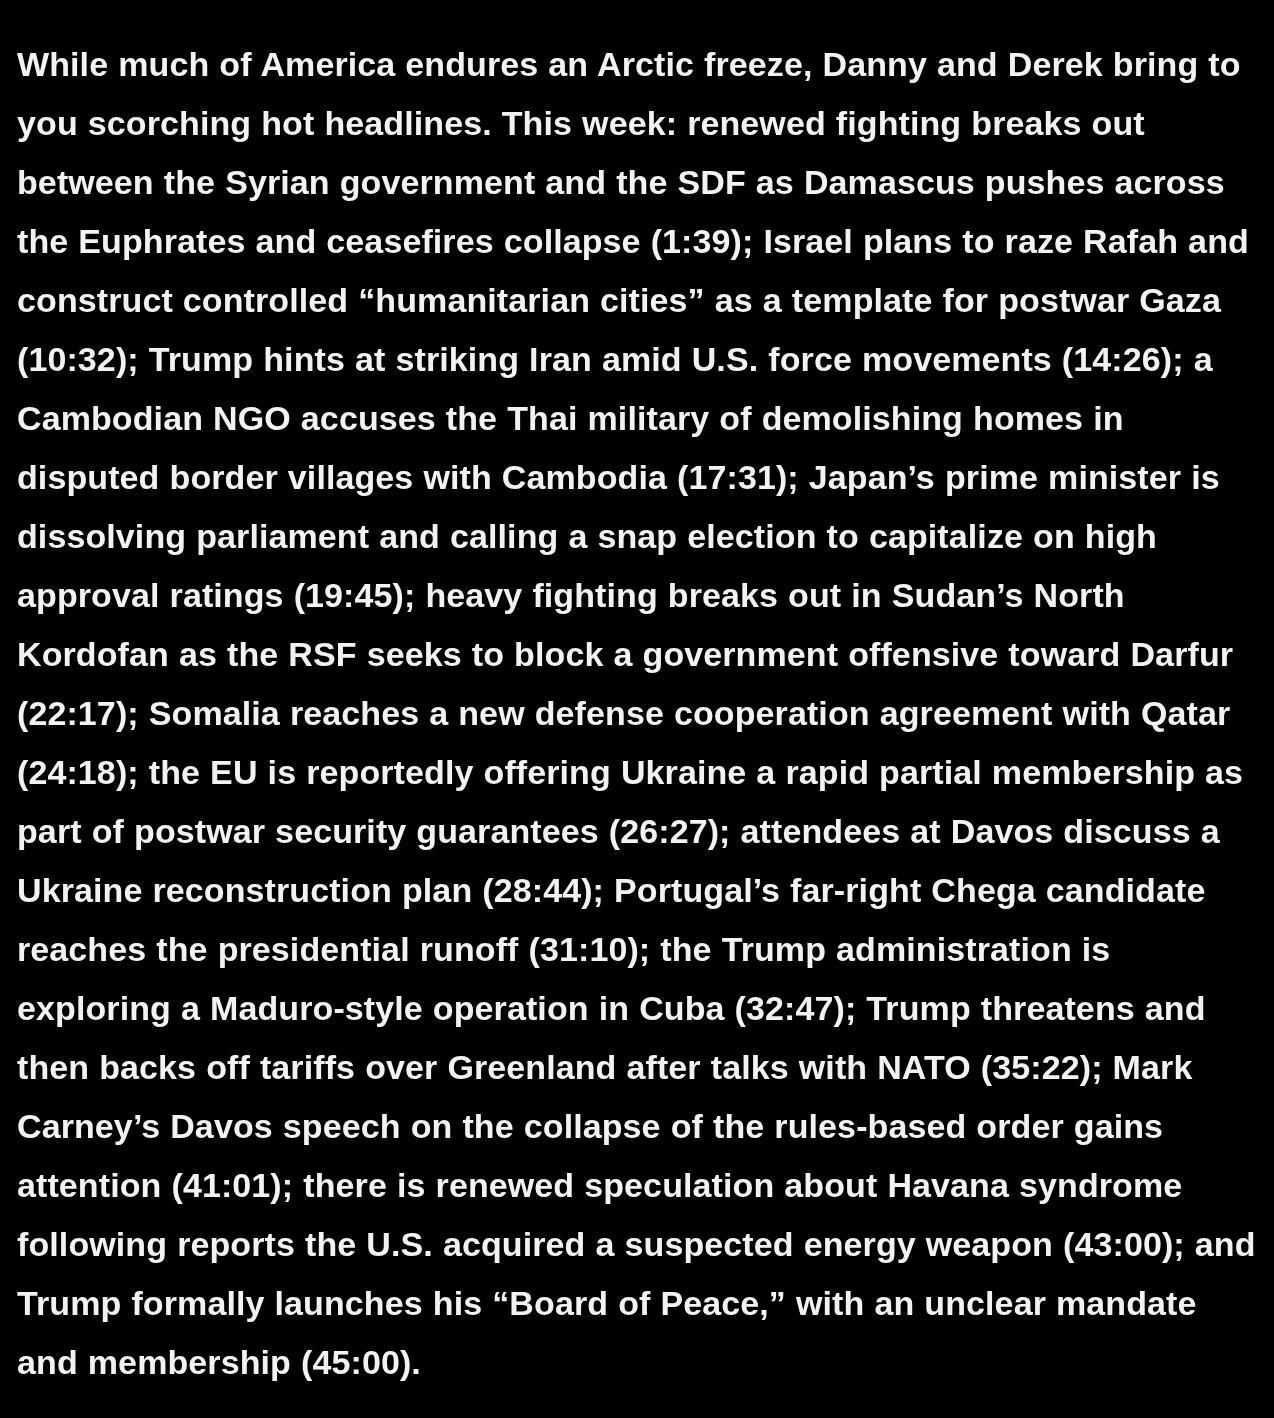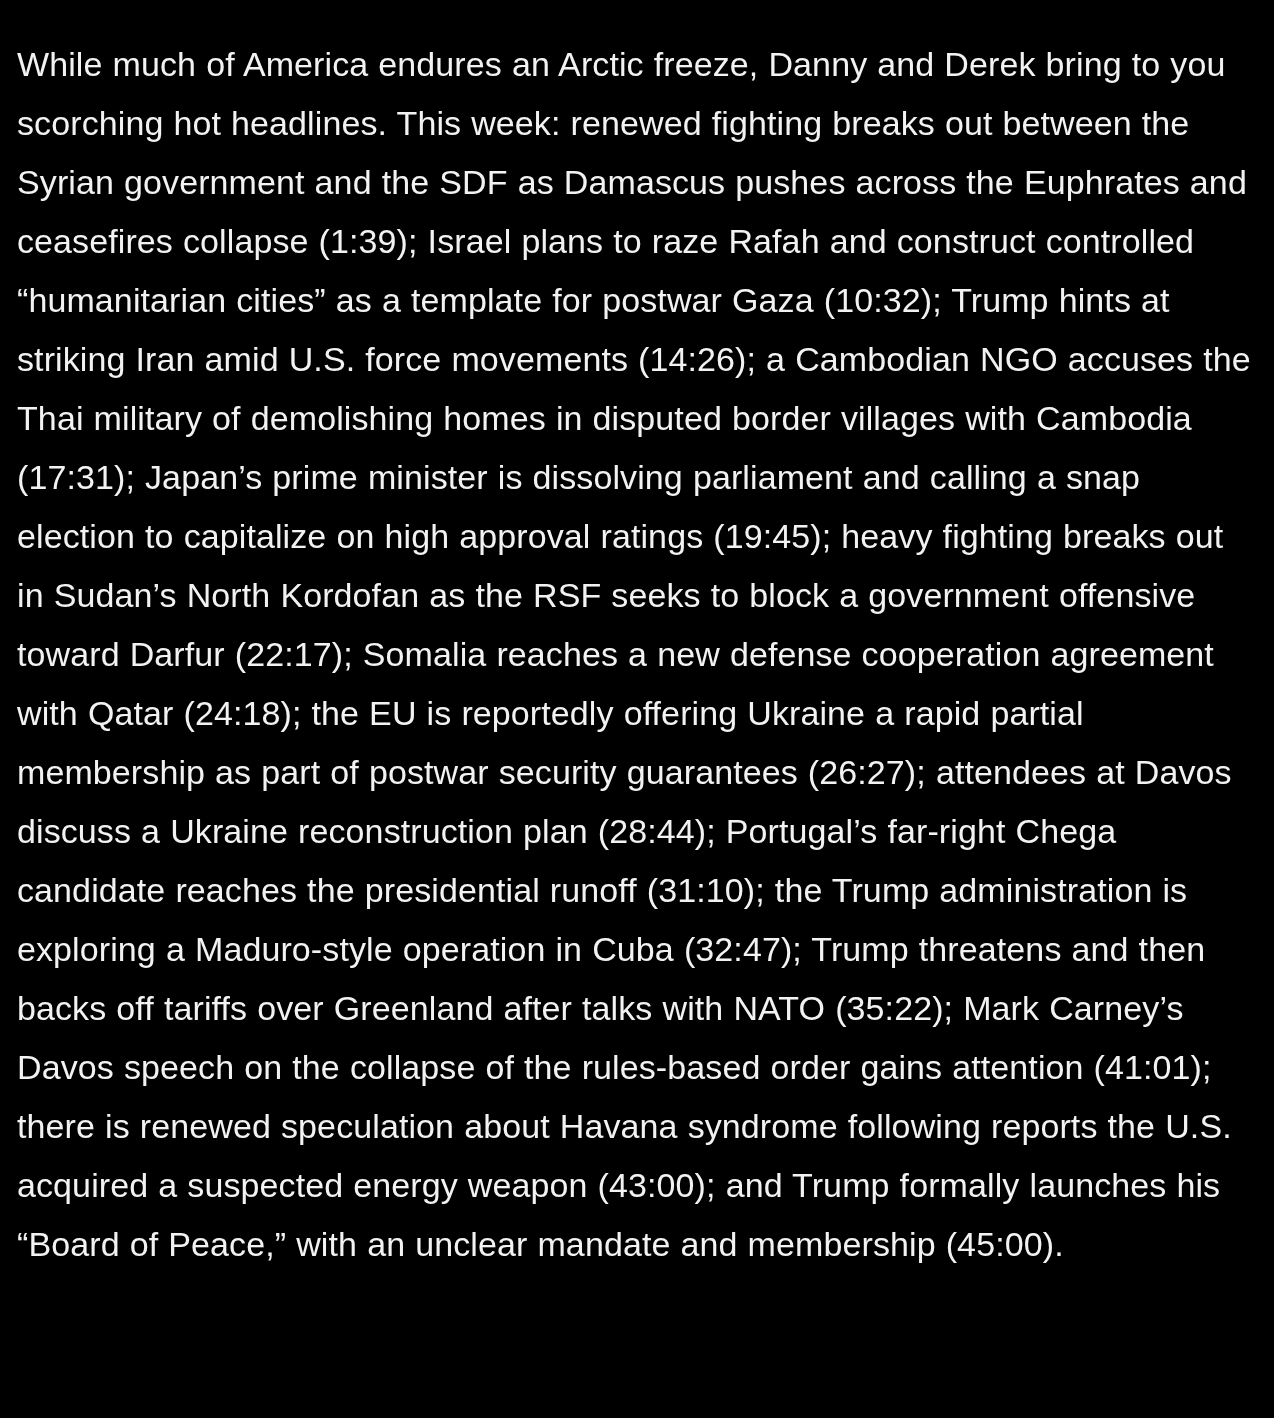--- a/index.html
+++ b/index.html
@@ -12,21 +12,21 @@
     height: 1418px;
     overflow: hidden;
   }
   .description-block {
     box-sizing: border-box;
     width: 1274px;
     padding: 1px 16px 0 17px;
     font-family: "Liberation Sans", "DejaVu Sans", sans-serif;
     font-size: 34px;
     line-height: 59px;
-    font-weight: 400;
+    font-weight: 700;
     letter-spacing: 0.1px;
     color: var(--fg, #f2f2f2);
     text-align: left;
     word-spacing: 0.5px;
   }
 </style>
 </head>
 <body>
 
 <main>

